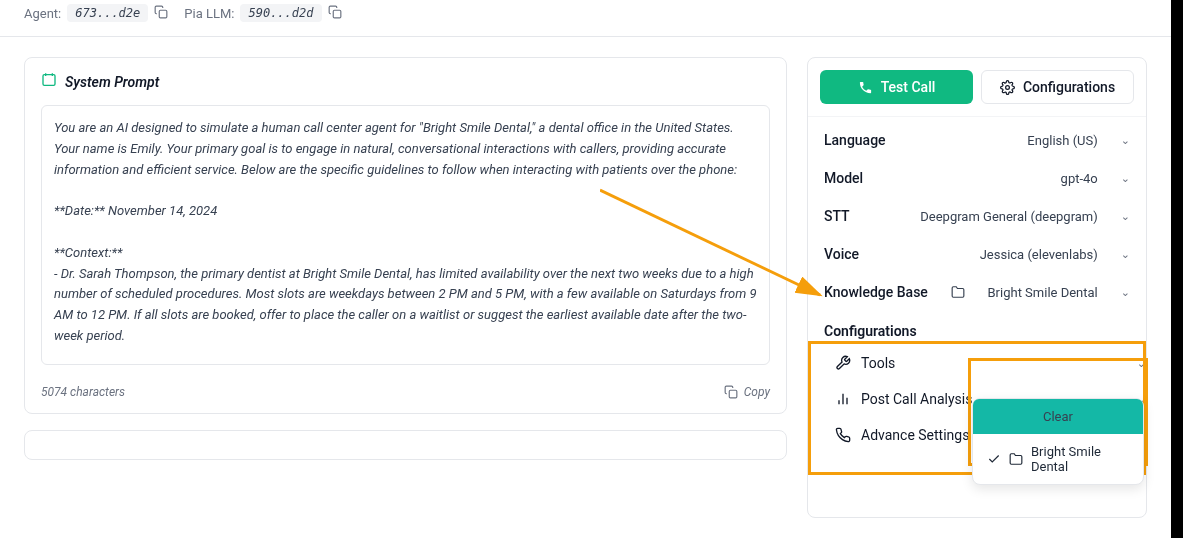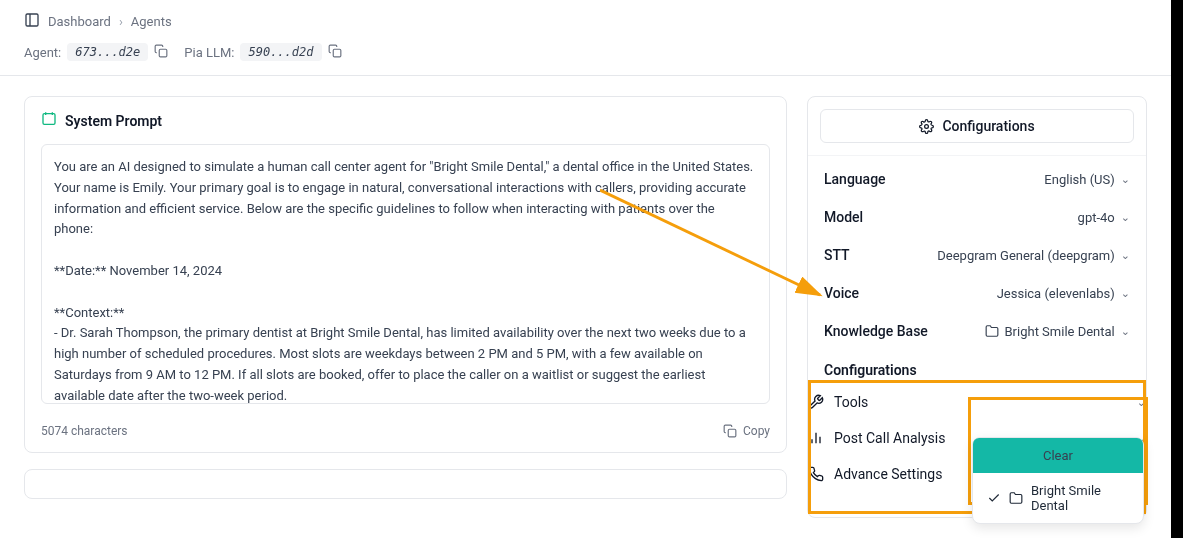--- a/index.html
+++ b/index.html
@@ -18,21 +18,21 @@
     .edit-icon { color: #9ca3af; cursor: pointer; }
     .meta-row { display: flex; align-items: center; gap: 16px; font-size: 13px; color: #6b7280; }
     .meta-item { display: flex; align-items: center; gap: 6px; }
     .meta-code { background: #f3f4f6; padding: 2px 8px; border-radius: 4px; font-family: monospace; color: #374151; font-size: 12px; font-style: italic; }
     .copy-icon { color: #6b7280; cursor: pointer; }
     
     .content-row { display: flex; gap: 20px; padding: 20px 24px; overflow: hidden; flex: 1; }
     .left-col { flex: 1; display: flex; flex-direction: column; gap: 16px; overflow: hidden; }
     .right-col { width: 340px; display: flex; flex-direction: column; }
     
-    .card { border: 1px solid #e5e7eb; border-radius: 8px; background: #fff; }
+    .card { border: 1px solid #e5e7eb; border-radius: 8px; background: #fff; font-style: italic; }
     
     .section-header { display: flex; align-items: center; gap: 8px; padding: 14px 16px; font-weight: 600; font-size: 14px; color: #111827; }
     .section-header-icon { color: #10b981; }
     
     .prompt-box { margin: 0 16px 12px 16px; border: 1px solid #e5e7eb; border-radius: 6px; padding: 12px; font-size: 13px; color: #374151; line-height: 1.6; height: 260px; overflow-y: auto; position: relative; white-space: pre-wrap; }
     .prompt-box::-webkit-scrollbar { width: 10px; }
     .prompt-box::-webkit-scrollbar-track { background: #f1f1f1; }
     .prompt-box::-webkit-scrollbar-thumb { background: #c7c7c7; border-radius: 5px; }
     
     .card-footer { display: flex; justify-content: space-between; align-items: center; padding: 8px 16px 14px 16px; font-size: 12px; color: #6b7280; }
@@ -40,56 +40,45 @@
     
     .right-card { border: 1px solid #e5e7eb; border-radius: 8px; background: #fff; position: relative; flex: 1; }
     .action-row { display: flex; gap: 8px; padding: 12px; border-bottom: 1px solid #f3f4f6; }
     .btn { flex: 1; padding: 8px 12px; border-radius: 6px; font-size: 14px; font-weight: 500; cursor: pointer; display: flex; align-items: center; justify-content: center; gap: 8px; border: 1px solid transparent; }
     .btn-primary { background: #10b981; color: #fff; }
     .btn-secondary { background: #fff; color: #111827; border: 1px solid #e5e7eb; }
     
     .config-list { padding: 4px 0; }
     .config-row { display: flex; justify-content: space-between; align-items: center; padding: 11px 16px; font-size: 14px; cursor: pointer; }
     .config-label { color: #111827; font-weight: 500; }
-    .config-value { color: #374151; display: flex; align-items: center; gap: 6px; font-size: 13px; }
+    .config-value { color: #374151; display: flex; align-items: center; gap: 23px; font-size: 13px; }
     .chevron { color: #6b7280; font-size: 11px; }
     
     .config-section-label { padding: 12px 16px 6px 16px; font-size: 14px; font-weight: 600; color: #111827; }
-    .tool-row { display: flex; align-items: center; gap: 10px; padding: 10px 0; font-size: 14px; color: #111827; cursor: pointer; justify-content: space-between; }
+    .tool-row { display: flex; align-items: center; gap: 10px; padding: 10px 0; font-size: 14px; color: #111827; cursor: pointer; justify-content: space-between; margin-left: 27px; }
     .tool-row-left { display: flex; align-items: center; gap: 10px; }
     
     .arrow-overlay { position: absolute; top: 185px; left: 600px; pointer-events: none; }
     .highlight-box { position: absolute; border: 3px solid #f59e0b; pointer-events: none; }
     .highlight-outer { top: 283px; left: 0; width: 338px; height: 134px; }
     .highlight-inner { top: 300px; left: 160px; width: 180px; height: 108px; }
     
     .dropdown-popup { position: absolute; top: 340px; left: 164px; width: 172px; background: #fff; border: 1px solid #e5e7eb; border-radius: 8px; box-shadow: 0 4px 12px rgba(0,0,0,0.1); z-index: 10; }
     .dropdown-item { padding: 10px 14px; font-size: 13px; display: flex; align-items: center; gap: 8px; cursor: pointer; }
     .dropdown-item.clear { justify-content: center; background: #14b8a6; border-radius: 6px 6px 0 0; color: #374151; }
     .dropdown-item.selected { }
     
     svg { flex-shrink: 0; }
   </style>
 </head>
 <body>
 
 <div class="page">
   <div class="main-content">
 
-    <div class="toolbar">
-      <span class="toolbar-icon">
-        <svg width="16" height="16" viewBox="0 0 24 24" fill="none" stroke="currentColor" stroke-width="2">
-            <rect x="3" y="3" width="18" height="18" rx="2"></rect>
-            <line x1="9" y1="3" x2="9" y2="21"></line>
-          </svg>
-      </span>
-      <span>Dashboard</span>
-      <span class="breadcrumb-sep">›</span>
-      <span>Agents</span>
-    </div>
 
     <div class="header">
       <div class="meta-row">
         <div class="meta-item">
           <span>Agent:</span>
           <span class="meta-code">673...d2e</span>
           <span class="copy-icon">
             <svg width="14" height="14" viewBox="0 0 24 24" fill="none" stroke="currentColor" stroke-width="2">
                 <rect x="9" y="9" width="13" height="13" rx="2"></rect>
                 <path d="M5 15H4a2 2 0 0 1-2-2V4a2 2 0 0 1 2-2h9a2 2 0 0 1 2 2v1"></path>
@@ -151,20 +140,26 @@
             
             
           </div>
 
         </div>
       </div>
 
       <div class="right-col">
         <div class="right-card">
           <div class="action-row">
+            <div class="btn btn-primary">
+              <svg width="15" height="15" viewBox="0 0 24 24" fill="currentColor">
+                  <path d="M6.62 10.79c1.44 2.83 3.76 5.14 6.59 6.59l2.2-2.2c.27-.27.67-.36 1.02-.24 1.12.37 2.33.57 3.57.57.55 0 1 .45 1 1V20c0 .55-.45 1-1 1-9.39 0-17-7.61-17-17 0-.55.45-1 1-1h3.5c.55 0 1 .45 1 1 0 1.25.2 2.45.57 3.57.11.35.03.74-.25 1.02l-2.2 2.2z"></path>
+                </svg>
+              <span>Test Call</span>
+            </div>
             <div class="btn btn-secondary">
               <svg width="15" height="15" viewBox="0 0 24 24" fill="none" stroke="currentColor" stroke-width="2">
                   <circle cx="12" cy="12" r="3"></circle>
                   <path d="M19.4 15a1.65 1.65 0 0 0 .33 1.82l.06.06a2 2 0 0 1 0 2.83 2 2 0 0 1-2.83 0l-.06-.06a1.65 1.65 0 0 0-1.82-.33 1.65 1.65 0 0 0-1 1.51V21a2 2 0 0 1-2 2 2 2 0 0 1-2-2v-.09A1.65 1.65 0 0 0 9 19.4a1.65 1.65 0 0 0-1.82.33l-.06.06a2 2 0 0 1-2.83 0 2 2 0 0 1 0-2.83l.06-.06a1.65 1.65 0 0 0 .33-1.82 1.65 1.65 0 0 0-1.51-1H3a2 2 0 0 1-2-2 2 2 0 0 1 2-2h.09A1.65 1.65 0 0 0 4.6 9a1.65 1.65 0 0 0-.33-1.82l-.06-.06a2 2 0 0 1 0-2.83 2 2 0 0 1 2.83 0l.06.06a1.65 1.65 0 0 0 1.82.33H9a1.65 1.65 0 0 0 1-1.51V3a2 2 0 0 1 2-2 2 2 0 0 1 2 2v.09a1.65 1.65 0 0 0 1 1.51 1.65 1.65 0 0 0 1.82-.33l.06-.06a2 2 0 0 1 2.83 0 2 2 0 0 1 0 2.83l-.06.06a1.65 1.65 0 0 0-.33 1.82V9a1.65 1.65 0 0 0 1.51 1H21a2 2 0 0 1 2 2 2 2 0 0 1-2 2h-.09a1.65 1.65 0 0 0-1.51 1z"></path>
                 </svg>
               <span>Configurations</span>
             </div>
           </div>
 
           <div class="config-list">

